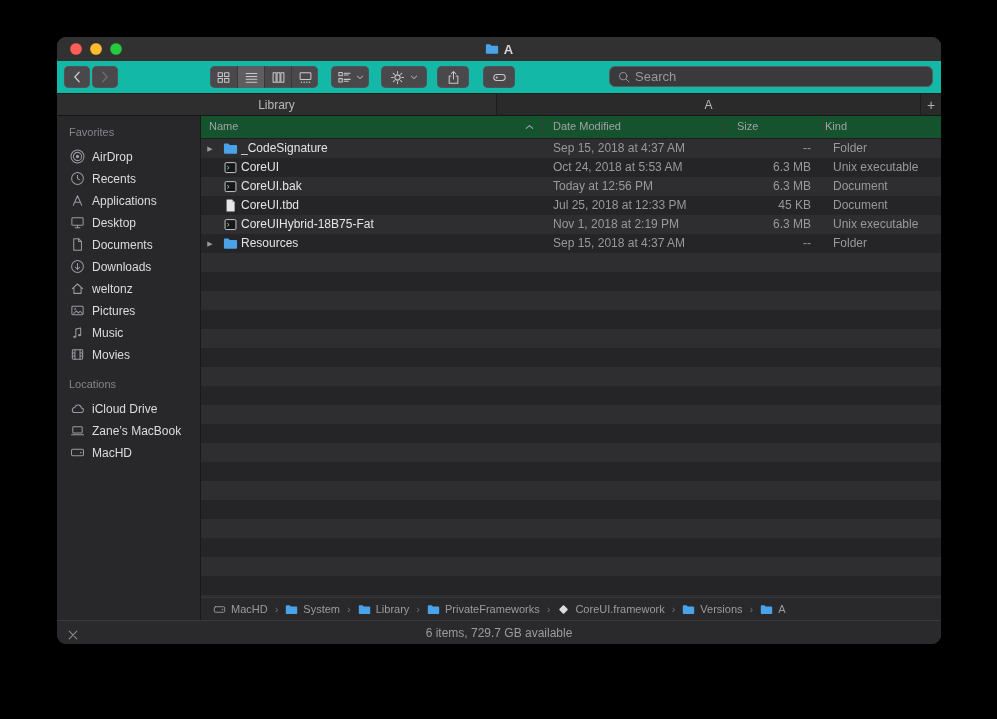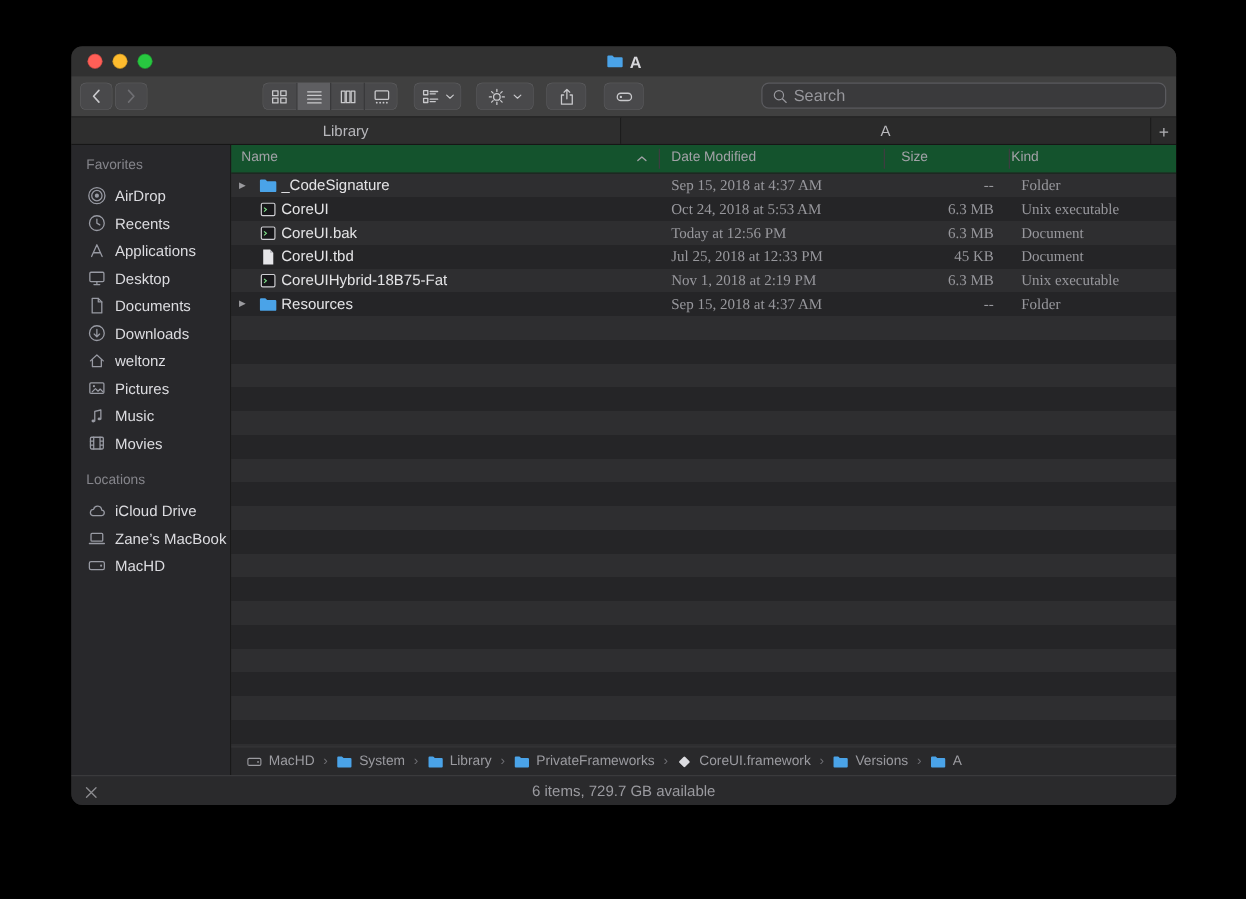--- a/index.html
+++ b/index.html
@@ -17,21 +17,21 @@
   .tl { position:absolute; top:6px; width:12px; height:12px; border-radius:50%;
         box-shadow:inset 0 0 0 .5px rgba(0,0,0,.25); }
   .tl.close { left:13px; background:#ff5f57; }
   .tl.min   { left:33px; background:#febc2e; }
   .tl.zoom  { left:53px; background:#28c840; }
   .title { position:absolute; inset:0; display:flex; align-items:center; justify-content:center;
            gap:5px; color:#d6d6da; font-size:13px; font-weight:700; }
   .title svg { width:14px; height:12px; }
 
   
-  .toolbar { height:32px; background:#404040; position:relative; flex:0 0 auto; }
+  .toolbar { height:32px; background:#14b8a6; position:relative; flex:0 0 auto; }
   .tb-btn { position:absolute; top:5px; height:22px; background:#49494b; border-radius:5px;
             box-shadow:inset 0 0 0 .5px #5c5c5e; display:flex; align-items:center;
             justify-content:center; color:#c9c9cc; cursor:default; }
   .tb-btn svg { display:block; }
   #btn-back    { left:7px;  width:26px; }
   #btn-forward { left:35px; width:26px; color:#6f6f73; }
   .seg-wrap { position:absolute; top:5px; left:153px; width:108px; height:22px; display:flex;
               background:#49494b; border-radius:5px; box-shadow:inset 0 0 0 .5px #5c5c5e; overflow:hidden; }
   .seg { width:27px; height:22px; display:flex; align-items:center; justify-content:center; color:#c9c9cc; }
   .seg + .seg { border-left:1px solid #39393b; }
@@ -54,21 +54,21 @@
   .tabbar { height:23px; display:flex; background:#2a2a2a; border-top:1px solid #1c1c1c;
             border-bottom:1px solid #161616; flex:0 0 auto; }
   .tab { display:flex; align-items:center; justify-content:center; font-size:12px; color:#b8b8bc; }
   .tab.t-library { width:440px; background:#2e2e2e; border-right:1px solid #1c1c1c; }
   .tab.t-a { flex:1; background:#2a2a2a; }
   .tab-plus { width:21px; border-left:1px solid #1c1c1c; background:#2a2a2a; color:#b0b0b4;
               font-size:14px; display:flex; align-items:center; justify-content:center; }
 
   
   .main-area { flex:1; display:flex; min-height:0; }
-  .sidebar { width:128px; background:#28282b; border-right:1px solid #191919; padding-top:8px; overflow:hidden; }
+  .sidebar { width:144px; background:#28282b; border-right:1px solid #191919; padding-top:8px; overflow:hidden; }
   .sb-head { font-size:11px; color:#85858b; padding:2px 0 4px 12px; }
   .sb-head.loc { margin-top:14px; }
   .sb-item { height:22px; display:flex; align-items:flex-end; gap:7px; padding-left:13px;
              color:#dcdce0; font-size:12px; }
   .sb-item svg { width:15px; height:15px; color:#989aa3; flex:0 0 auto; }
 
   .main { flex:1; display:flex; flex-direction:column; min-width:0; }
 
   
   .cols-header { height:23px; position:relative; background:#14532d; border-bottom:1px solid #1f1f1f;
@@ -80,21 +80,21 @@
   .hd1 { left:342px; } .hd2 { left:522px; } .hd3 { left:622px; }
 
   
   .list { flex:1; background:repeating-linear-gradient(180deg, #2e2e30 0 19px, #252527 19px 38px); overflow:hidden; }
   .row { display:grid; grid-template-columns:18px 22px 302px 180px 100px auto;
          height:19px; line-height:19px; font-size:12px; }
   .row .tri { text-align:center; font-size:7px; color:#9b9b9f; line-height:19px; }
   .row .ficon { display:flex; align-items:center; justify-content:center; }
   .row .ficon svg { width:15px; height:15px; }
   .c-name { color:#e4e4e6; white-space:nowrap; overflow:hidden; }
-  .c-date, .c-size, .c-kind { color:#98989d; white-space:nowrap;font-family:Liberation Serif, serif; }
+  .c-date, .c-size, .c-kind { color:#98989d; white-space:nowrap; }
   .c-date { padding-left:10px; }
   .c-size { text-align:right; padding-right:12px; }
   .c-kind { padding-left:10px; }
 
   
   .pathbar { height:23px; background:#29292b; border-top:1px solid #363638; display:flex;
              align-items:center; padding-left:12px; flex:0 0 auto; }
   .pb-item { display:flex; align-items:center; gap:5px; font-size:11px; color:#9b9ba0; }
   .pb-item svg { width:13px; height:13px; }
   .pb-sep { color:#6e6e73; margin:0 7px; font-size:11px; }

